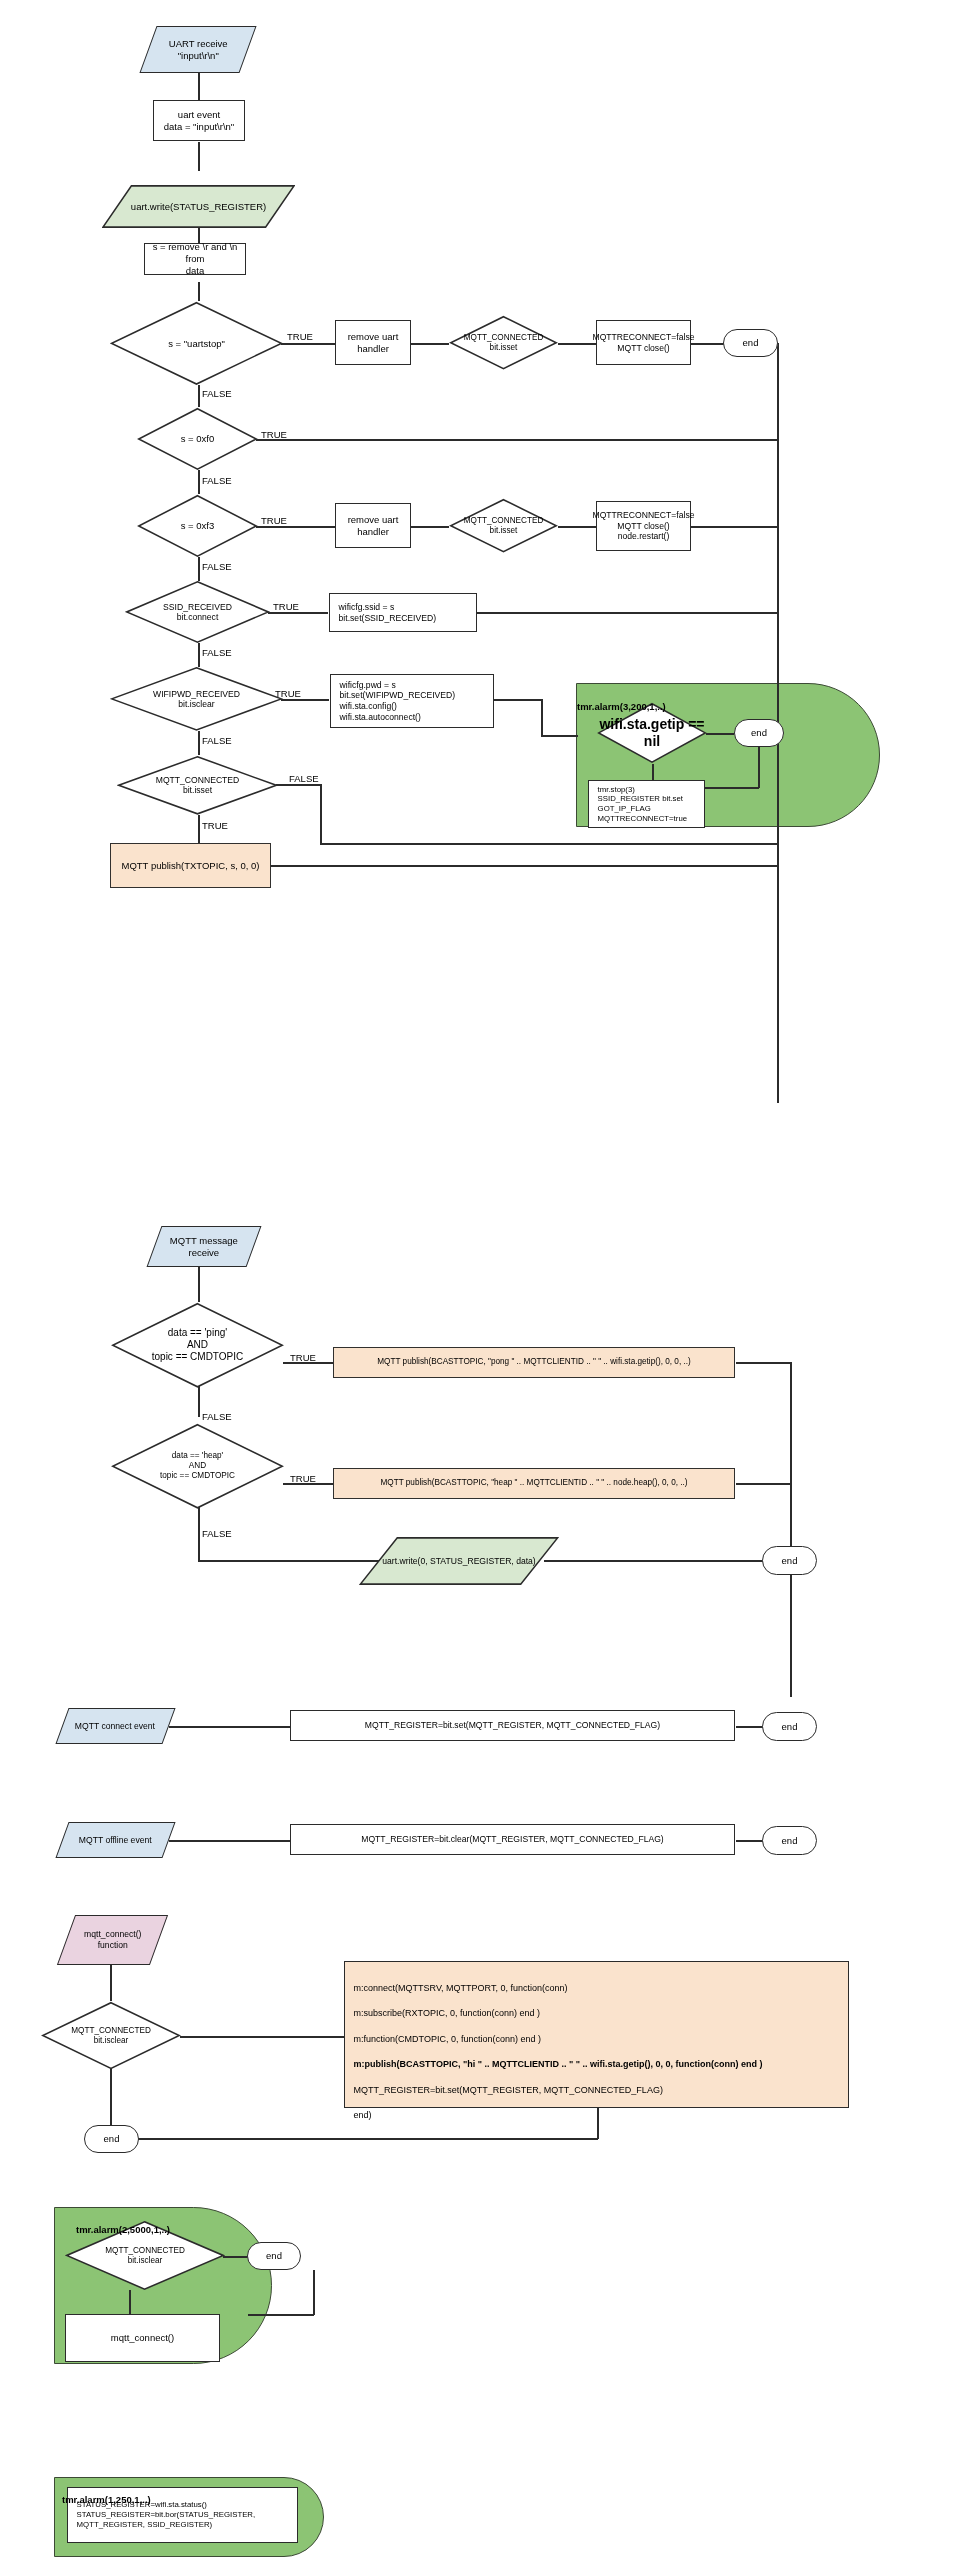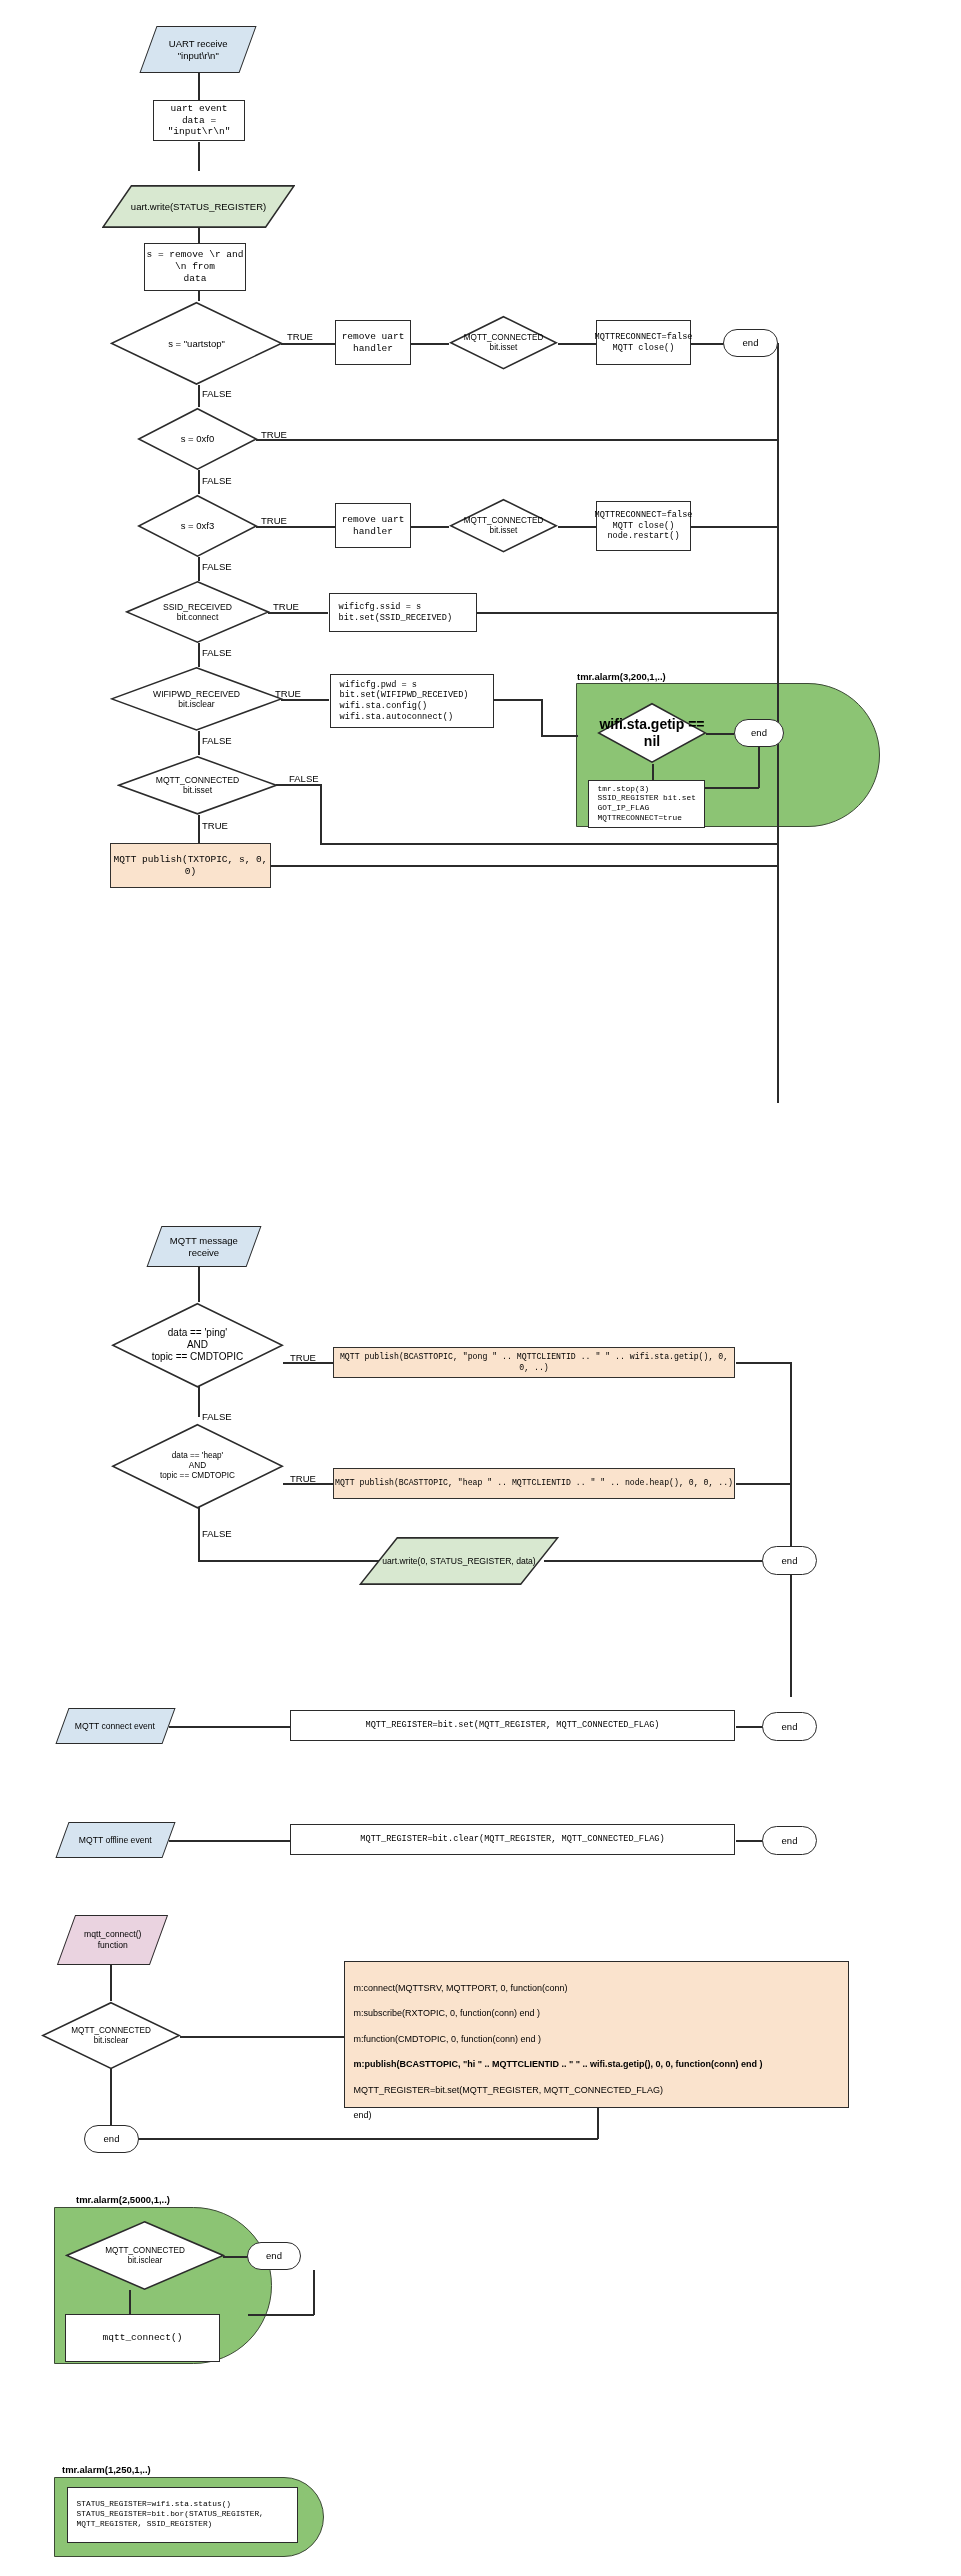--- a/index.html
+++ b/index.html
@@ -23,21 +23,20 @@
     align-items:center;
     justify-content:center;
     text-align:center;
     line-height:1.25;
     white-space:pre-line;
     z-index:3;
   }
   .rect{
     border:1.4px solid #2b2b2b;
     background:#ffffff;
-    font-family:Liberation Mono, monospace;
   }
   .rect.orange{ background:#fae3cd; border-color:#31302e;}
   .term{
     border:1.4px solid #2b2b2b;
     background:#ffffff;
     border-radius:22.4px;
   }
   
   .par{
     border:1.4px solid #2b2b2b;
@@ -67,20 +66,21 @@
     border:1.6px solid #3c4a35;
     border-radius:0 173px 173px 0;
     z-index:1;
   }
   .looplabel{
     position:absolute;
     font-weight:bold;
     font-size:9.5px;
     z-index:5;
     white-space:nowrap;
+    margin-top:30px;
   }
   
   .ln{ position:absolute; background:#2b2b2b; z-index:2;}
   .ln.h{ height:1.5px;}
   .ln.v{ width:1.5px;}
   .lbl{
     position:absolute;
     font-size:9.5px;
     z-index:5;
     white-space:nowrap;
@@ -115,21 +115,21 @@
   <div class="ln v" style="left:198px;top:142px;height:29px;"></div>
 
   <div style="position:absolute;left:102px;top:171px;width:193px;height:43px;z-index:3;margin-top:14px;">
     <svg width="193" height="43" viewBox="0 0 224 50" style="position:absolute;left:0;top:0;">
       <polygon points="34,1 223,1 190,49 1,49" fill="#d8e8d0" stroke="#2b2b2b" stroke-width="1.8"></polygon>
     </svg>
     <div style="position:absolute;inset:0;display:flex;align-items:center;justify-content:center;font-size:9.5px;">uart.write(STATUS_REGISTER)</div>
   </div>
   <div class="ln v" style="left:198px;top:214px;height:29px;"></div>
 
-  <div class="node rect" style="left:144px;top:243px;width:102px;height:48px;font-size:9.5px;">s = remove \r and \n from
+  <div class="node rect" style="left:144px;top:243px;width:102px;height:32px;font-size:9.5px;">s = remove \r and \n from
 data</div>
   <div class="ln v" style="left:198px;top:282px;height:19px;"></div>
 
   <div class="diamond" style="left:110px;top:215px;width:173px;height:85px;top:301px;">
     <svg class="dshape" viewBox="0 0 200 98" preserveAspectRatio="none">
       <polygon points="100,2 198,49 100,96 2,49" fill="#fff" stroke="#2b2b2b" stroke-width="1.8"></polygon>
     </svg>
     <div class="dlabel" style="font-size:9.5px;">s = "uartstop"</div>
   </div>
   <div class="ln h" style="left:281px;top:343px;width:54px;"></div>

